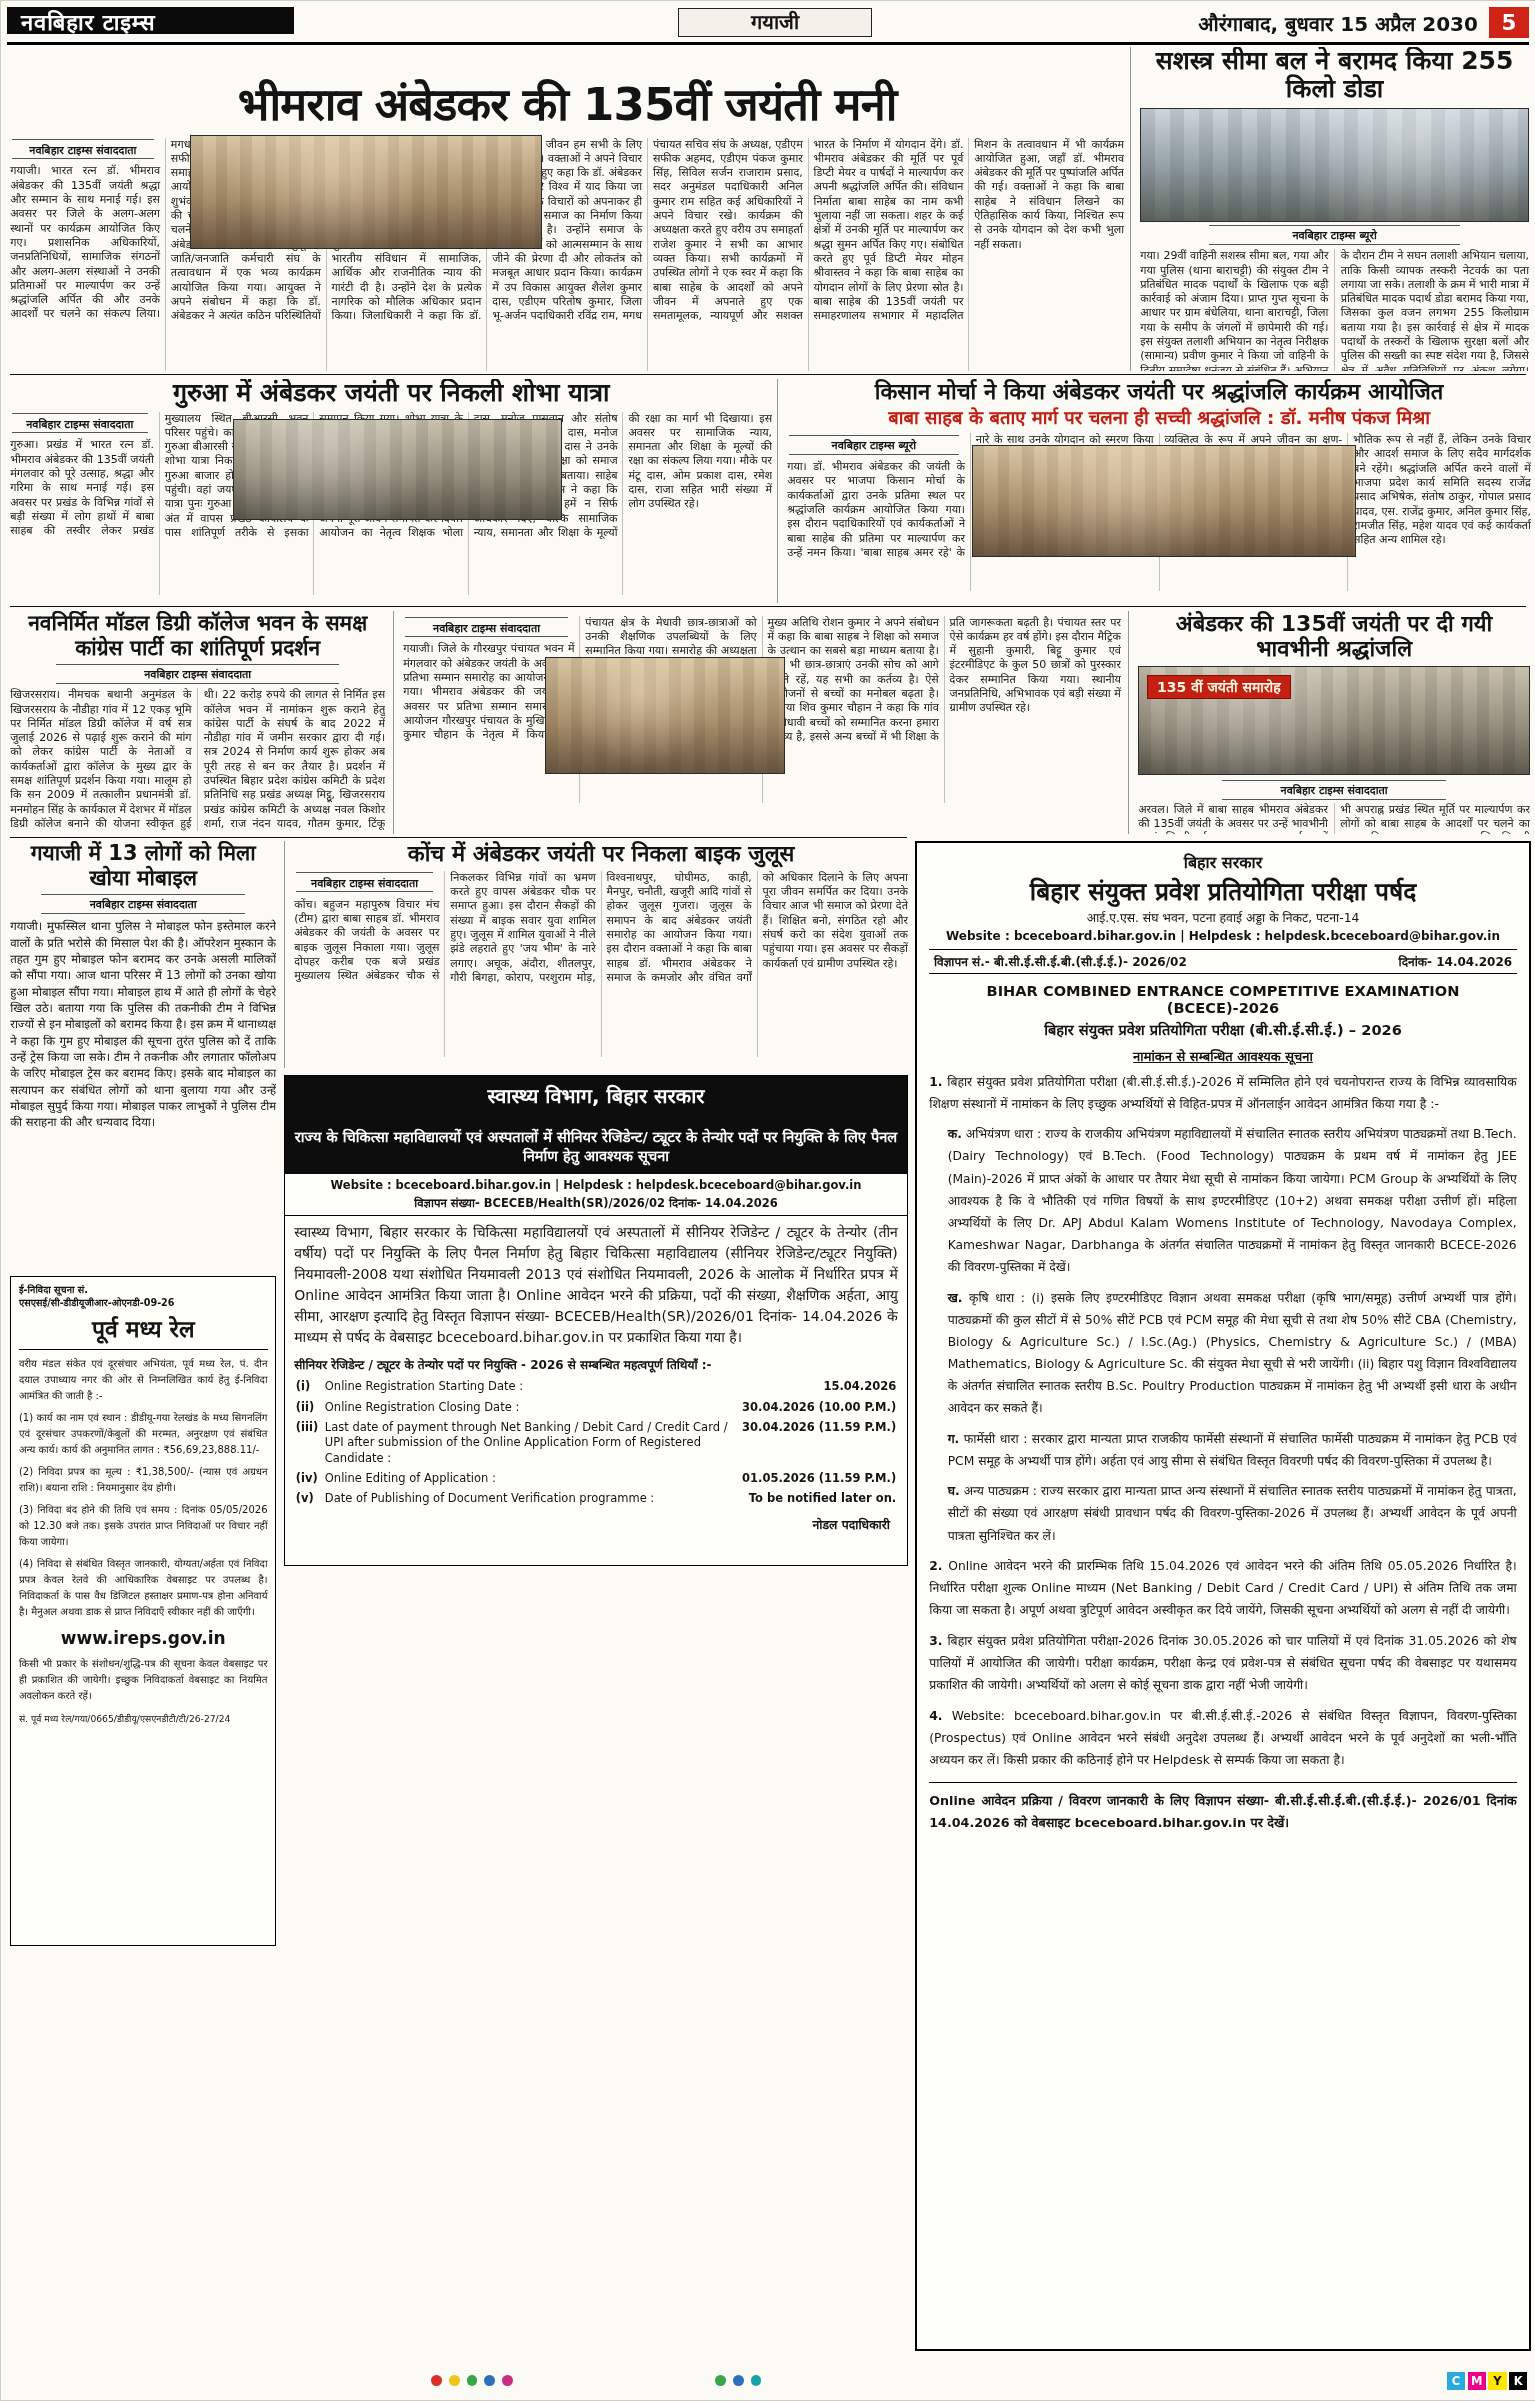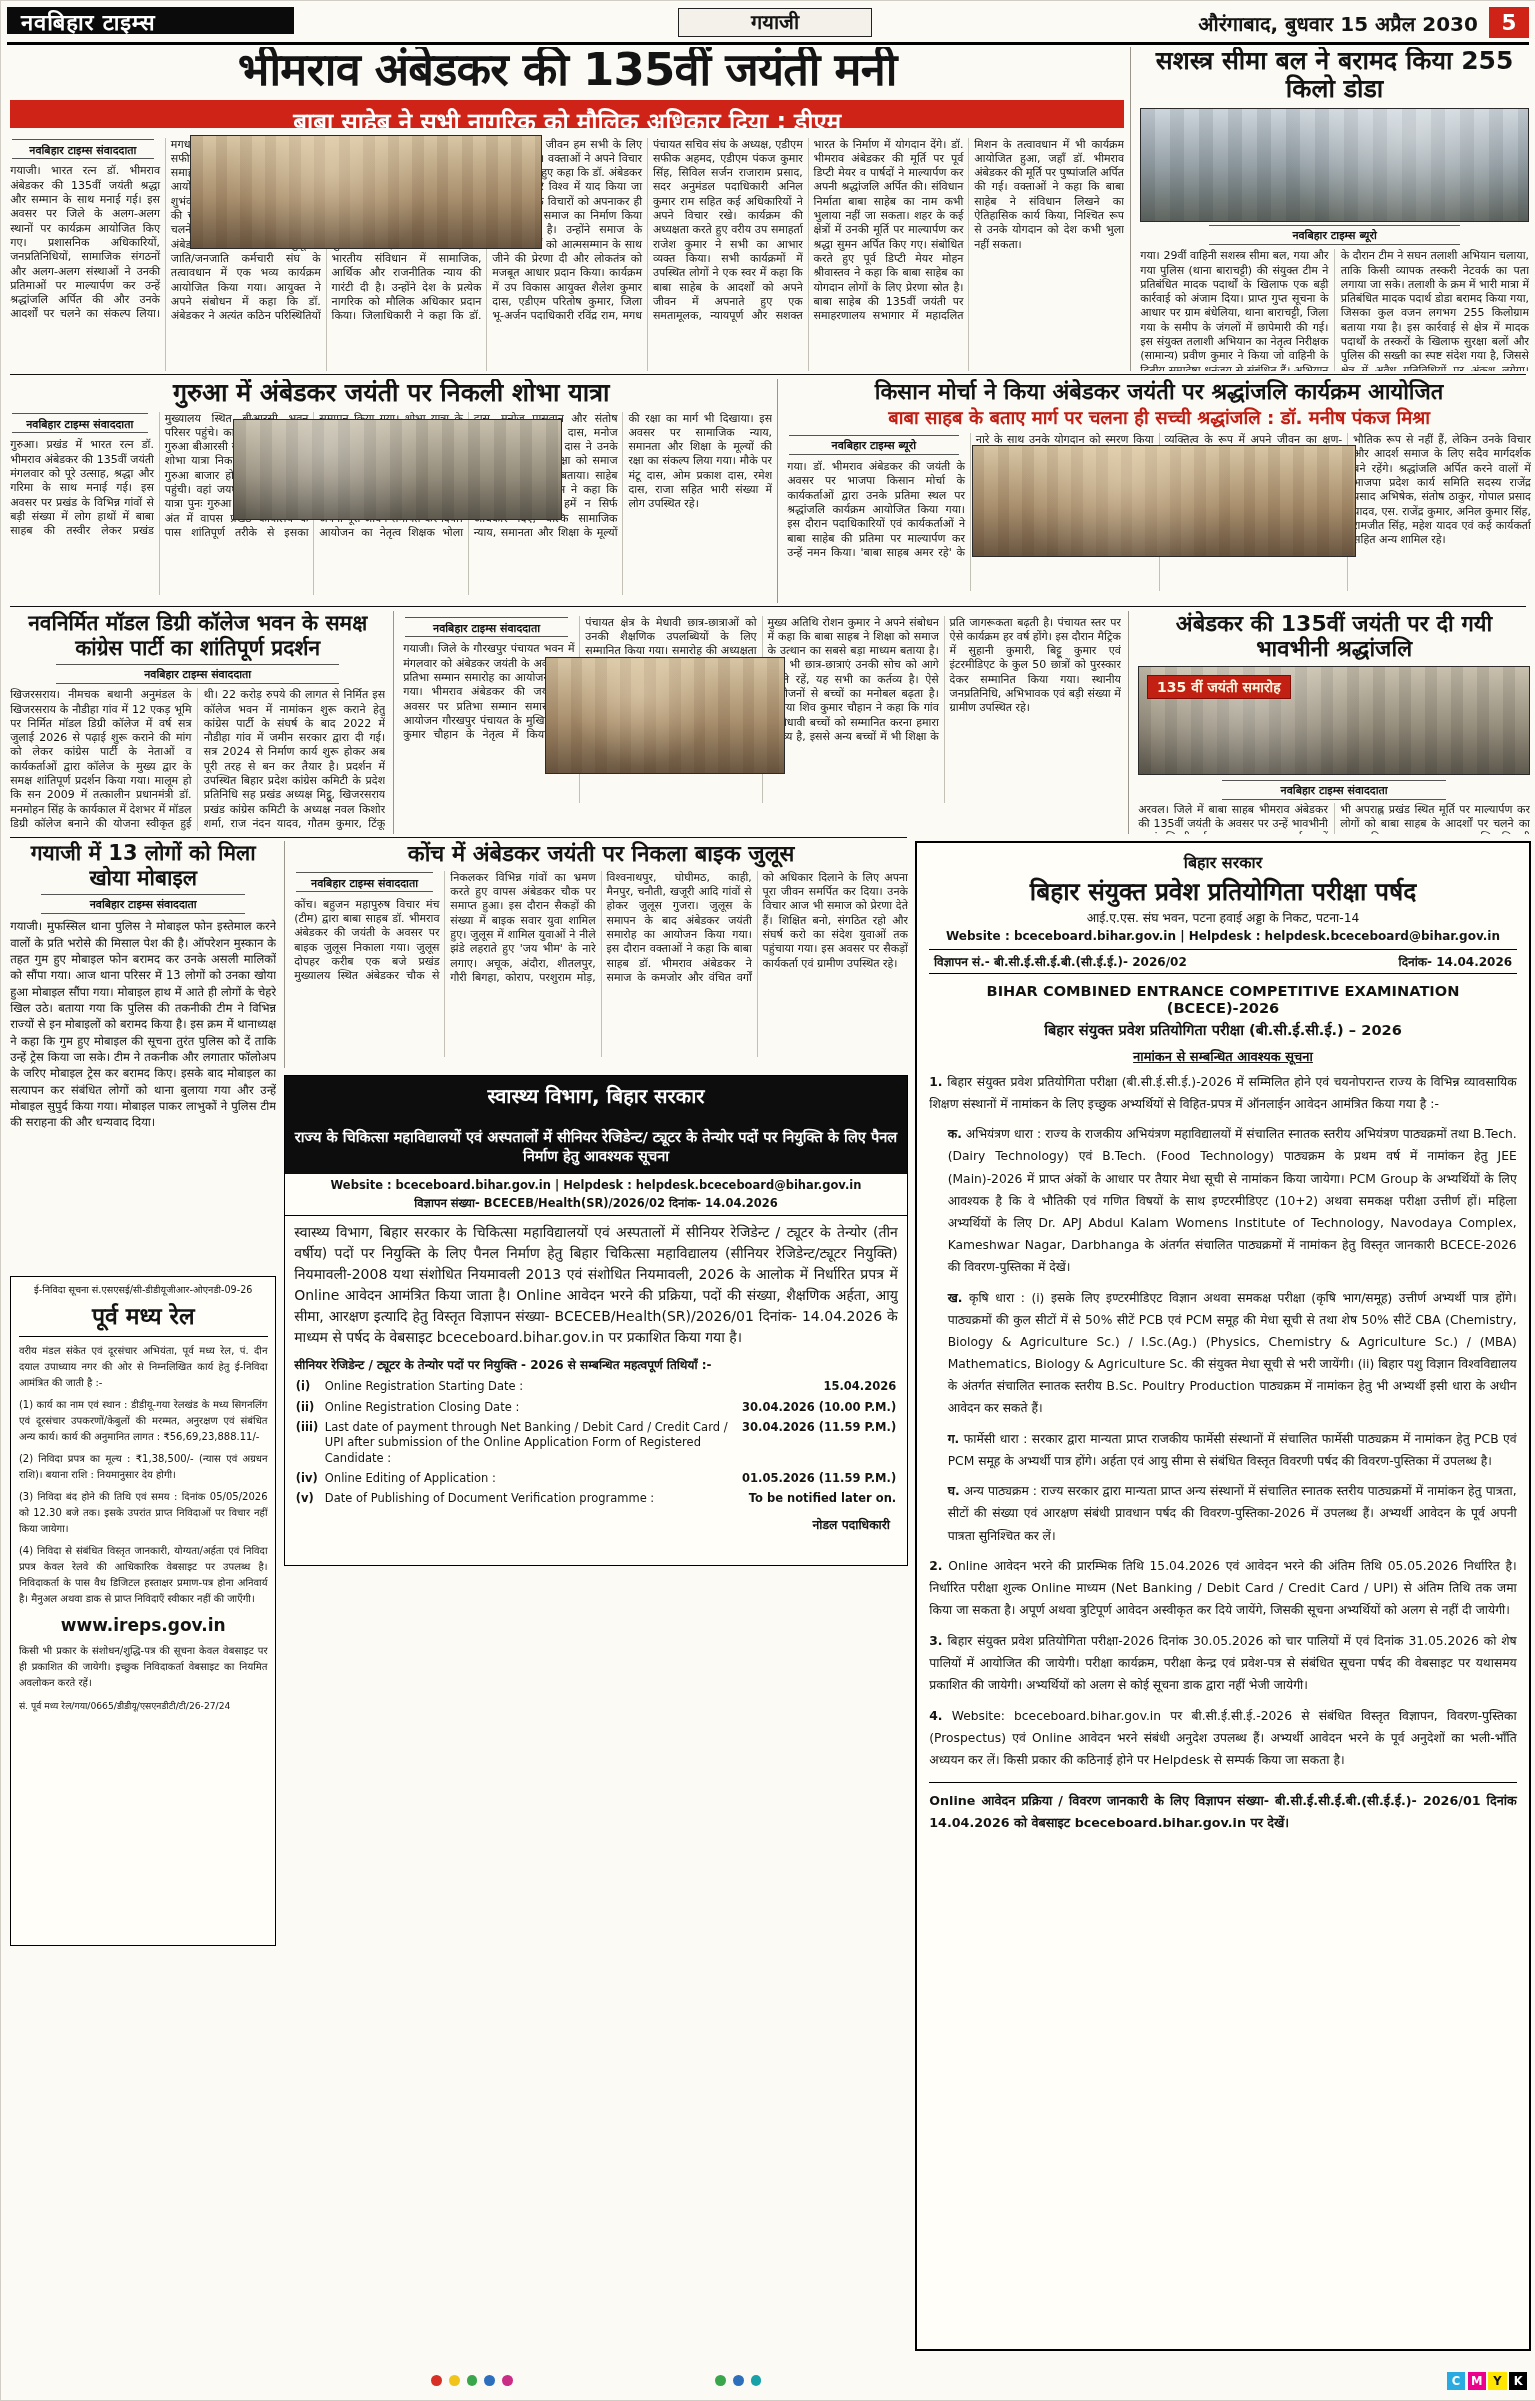--- a/index.html
+++ b/index.html
@@ -14,21 +14,21 @@
                font-size:22px; font-weight:bold; line-height:31px; padding-left:14px; letter-spacing:0.8px; }
   .mast-center { position:absolute; left:671px; top:0.8px; width:194px; height:29px; border:1.5px solid #222;
                  background:#f3f1e9; text-align:center; font-size:20px; font-weight:bold; line-height:26px; }
   .mast-right { position:absolute; right:51px; top:3.1px; font-size:20px; font-weight:bold; white-space:nowrap; }
   .page-num { position:absolute; right:0; top:0; width:40px; height:31px; background:#cf2317; color:#fff;
               font-size:21.5px; font-weight:bold; text-align:center; line-height:31px; }
   .mast-rule { position:absolute; left:6.1px; right:6.1px; top:41px; border-top:3.1px solid #000; }
 
   
   .sec { position:absolute; overflow:hidden; }
-  .h-xl { font-size:45px; font-weight:800; text-align:center; line-height:1.04; letter-spacing:-0.8px; }
+  .h-xl { font-size:45px; font-weight:800; text-align:center; line-height:1.04; letter-spacing:-0.8px;margin-top:35px; }
   .h-lg { font-size:25px; font-weight:800; text-align:center; line-height:1.12; }
   .h-md { font-size:22px; font-weight:800; text-align:center; line-height:1.15; }
   .h-sm { font-size:21px; font-weight:800; text-align:center; line-height:1.18; }
   .red-banner { margin-top:6.1px; background:#cf2317; color:#fff; font-size:24px; font-weight:bold;
                 text-align:center; padding:3.8px 3.1px; }
   .red-sub { color:#c21d12; font-size:18.4px; font-weight:bold; text-align:center; margin-top:3.1px; line-height:1.15; }
   .byline { font-size:11px; font-weight:bold; text-align:center; border-top:1.2px solid #555;
             border-bottom:1.2px solid #555; padding:1.5px 0; margin:1.5px 6.1px 5.4px 1.5px; }
   .byline.full { margin:3.1px 69px 4.6px 69px; }
   .body { position:relative; overflow:hidden; margin-top:4.6px; }
@@ -88,21 +88,21 @@
   .bc-title-en { text-align:center; font-size:14.6px; font-weight:800; margin-top:7.7px; }
   .bc-title-hi { text-align:center; font-size:14.6px; font-weight:800; margin-top:3.1px; }
   .bc-notice-head { text-align:center; font-size:13px; font-weight:bold; text-decoration:underline; margin:7.7px 0 6.1px; }
   .bitem { font-size:12.3px; line-height:1.8; text-align:justify; margin-bottom:8.4px; }
   .bitem .bnum { font-weight:bold; }
   .bc-close { font-size:12.7px; font-weight:bold; line-height:1.7; text-align:justify; margin-top:10.8px;
               border-top:1.2px solid #000; padding-top:7.7px; }
 
   
   .rail { border:1.9px solid #000; background:#fffef9; padding:6.1px 7.7px; }
-  .rail-tag { display:flex; justify-content:center; font-size:9.6px; font-weight:normal; }
+  .rail-tag { display:flex; justify-content:flex-start; font-size:9.6px; font-weight:bold;flex-direction:column; }
   .rail-title { text-align:center; font-size:23px; font-weight:800; border-bottom:1.5px solid #000;
                 padding:3.1px 0 4.6px; margin-bottom:6.1px; }
   .rail p { font-size:10px; line-height:1.62; text-align:justify; margin-bottom:5.4px; }
   .rail-web { text-align:center; font-size:17px; font-weight:800; margin:7.7px 0; }
   .rail-ref { font-size:9.2px; text-align:left; margin-top:7.7px; }
 
   
   .footer-marks { position:absolute; left:0; right:0; top:2368px; height:26px; }
   .dots { position:absolute; top:6.1px; display:flex; gap:7px; }
   .dots-1 { left:430px; }

